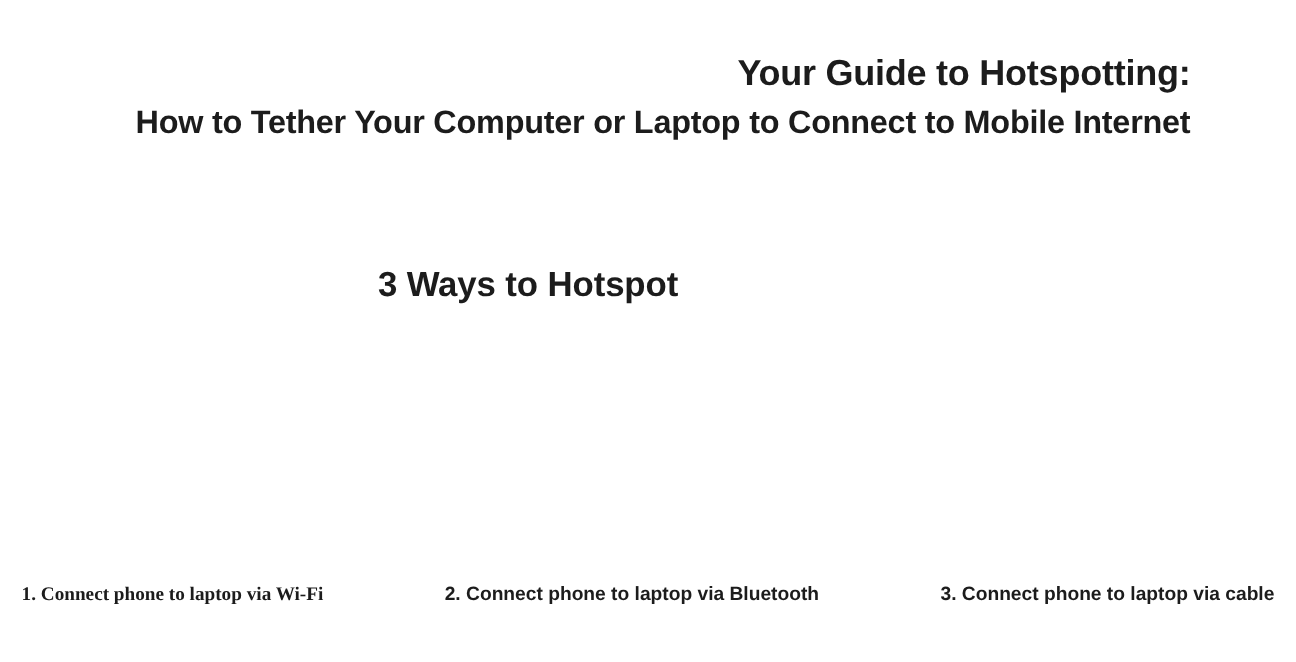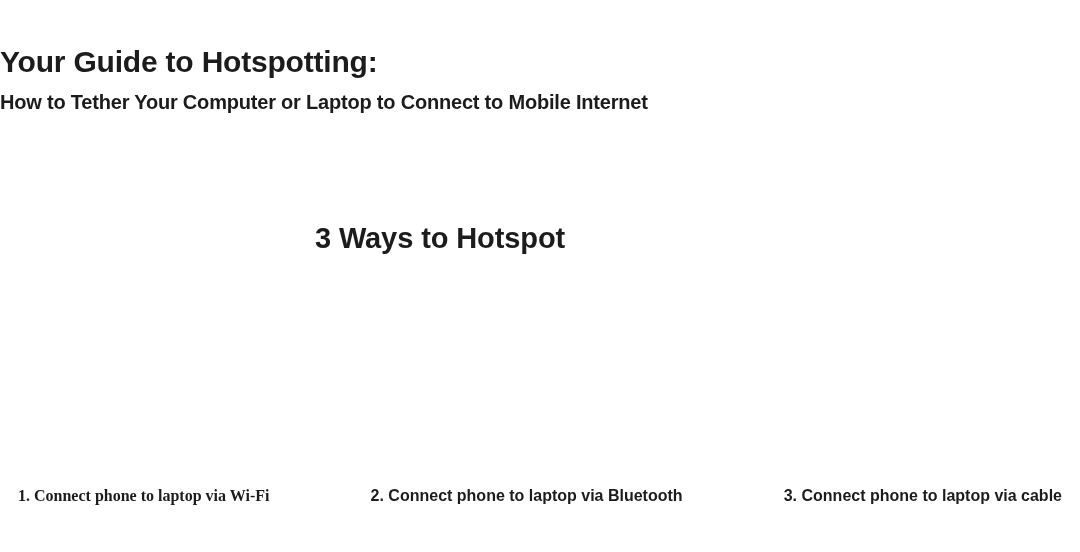--- a/index.html
+++ b/index.html
@@ -19,33 +19,33 @@
     position: relative;
     width: 1080px;
     height: 552px;
     background: #ffffff;
   }
   .title-block {
     position: absolute;
     top: 42px;
     left: 0;
     width: 992px;
-    text-align: left;
+    text-align: right;
   }
   .title-line {
     font-weight: bold;
     color: #1c1c1c;
     letter-spacing: -0.2px;
   }
   .title-line-1 {
     font-size: 30px;
     line-height: 40px;
   }
   .title-line-2 {
-    font-size: 20px;
+    font-size: 27px;
     line-height: 40px;
   }
   .subtitle {
     position: absolute;
     top: 222px;
     left: 0;
     width: 880px;
     text-align: center;
     font-size: 29px;
     font-weight: bold;

